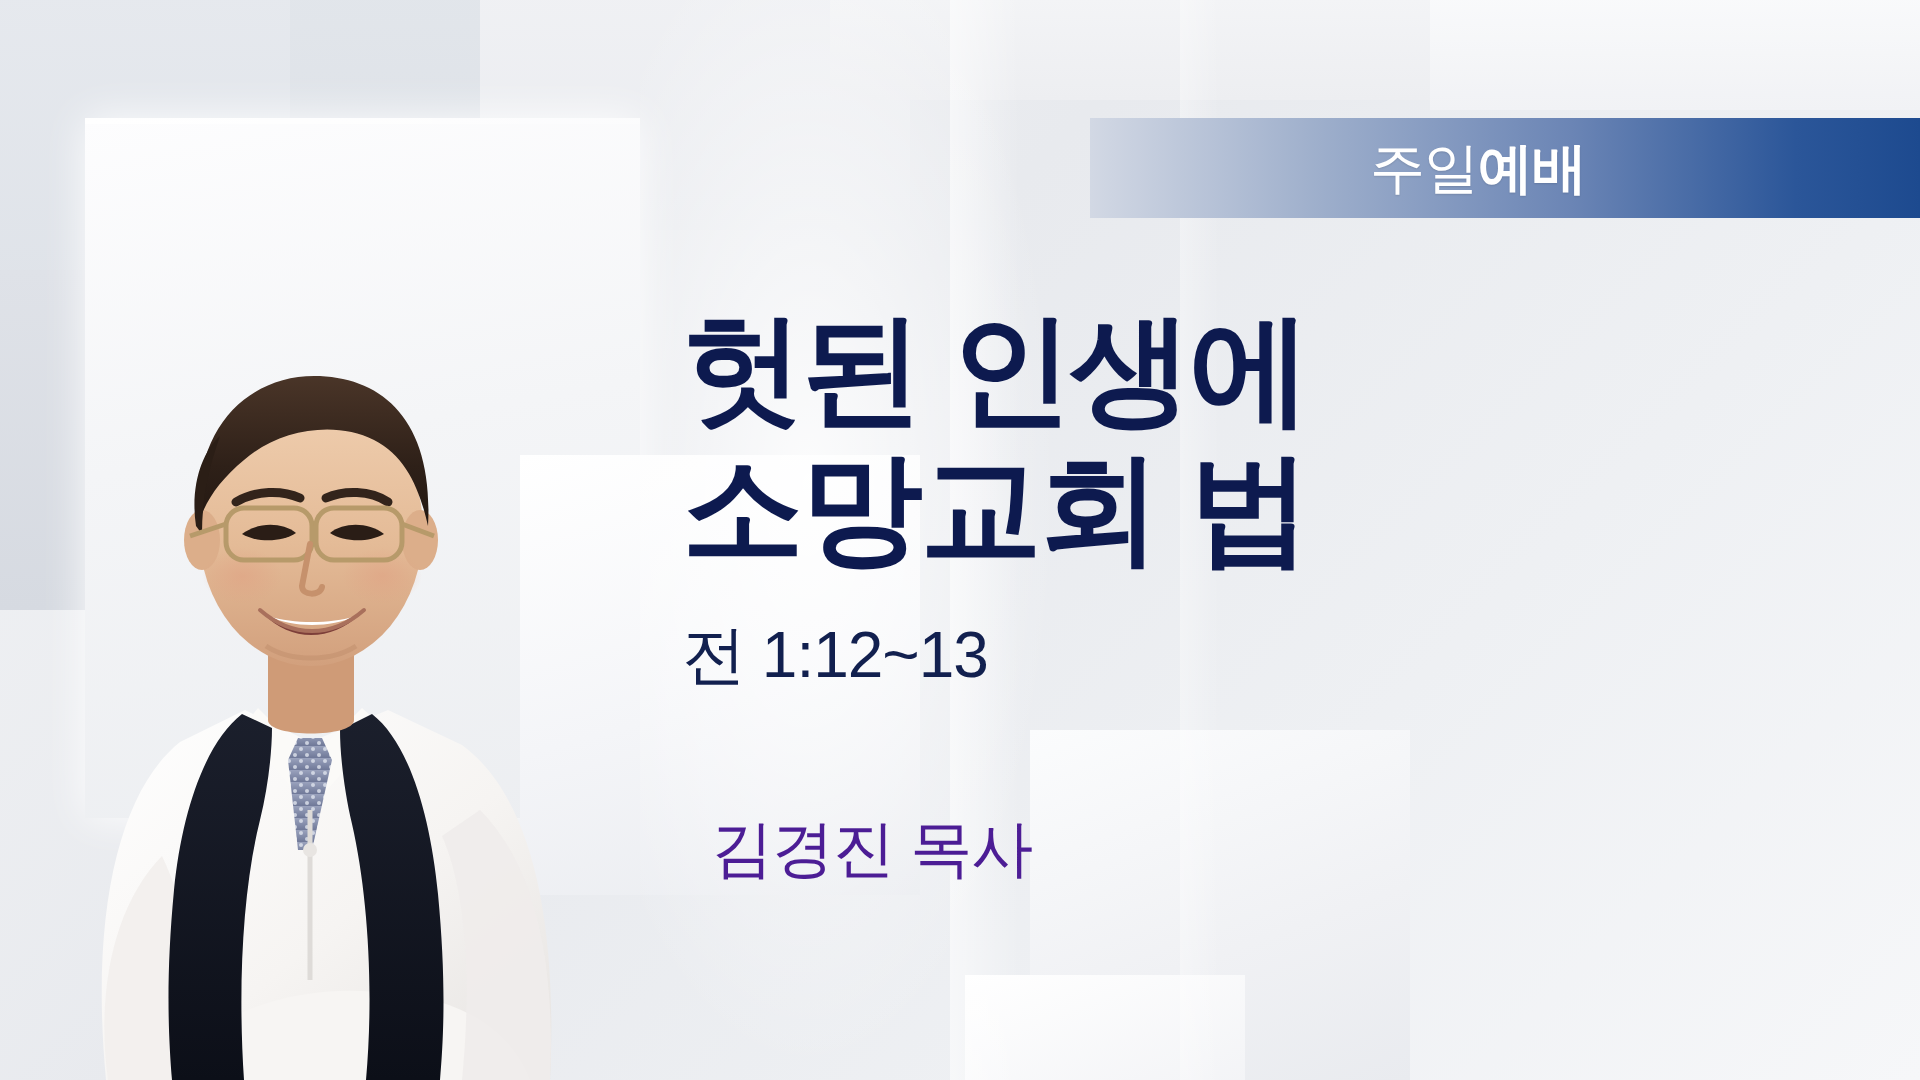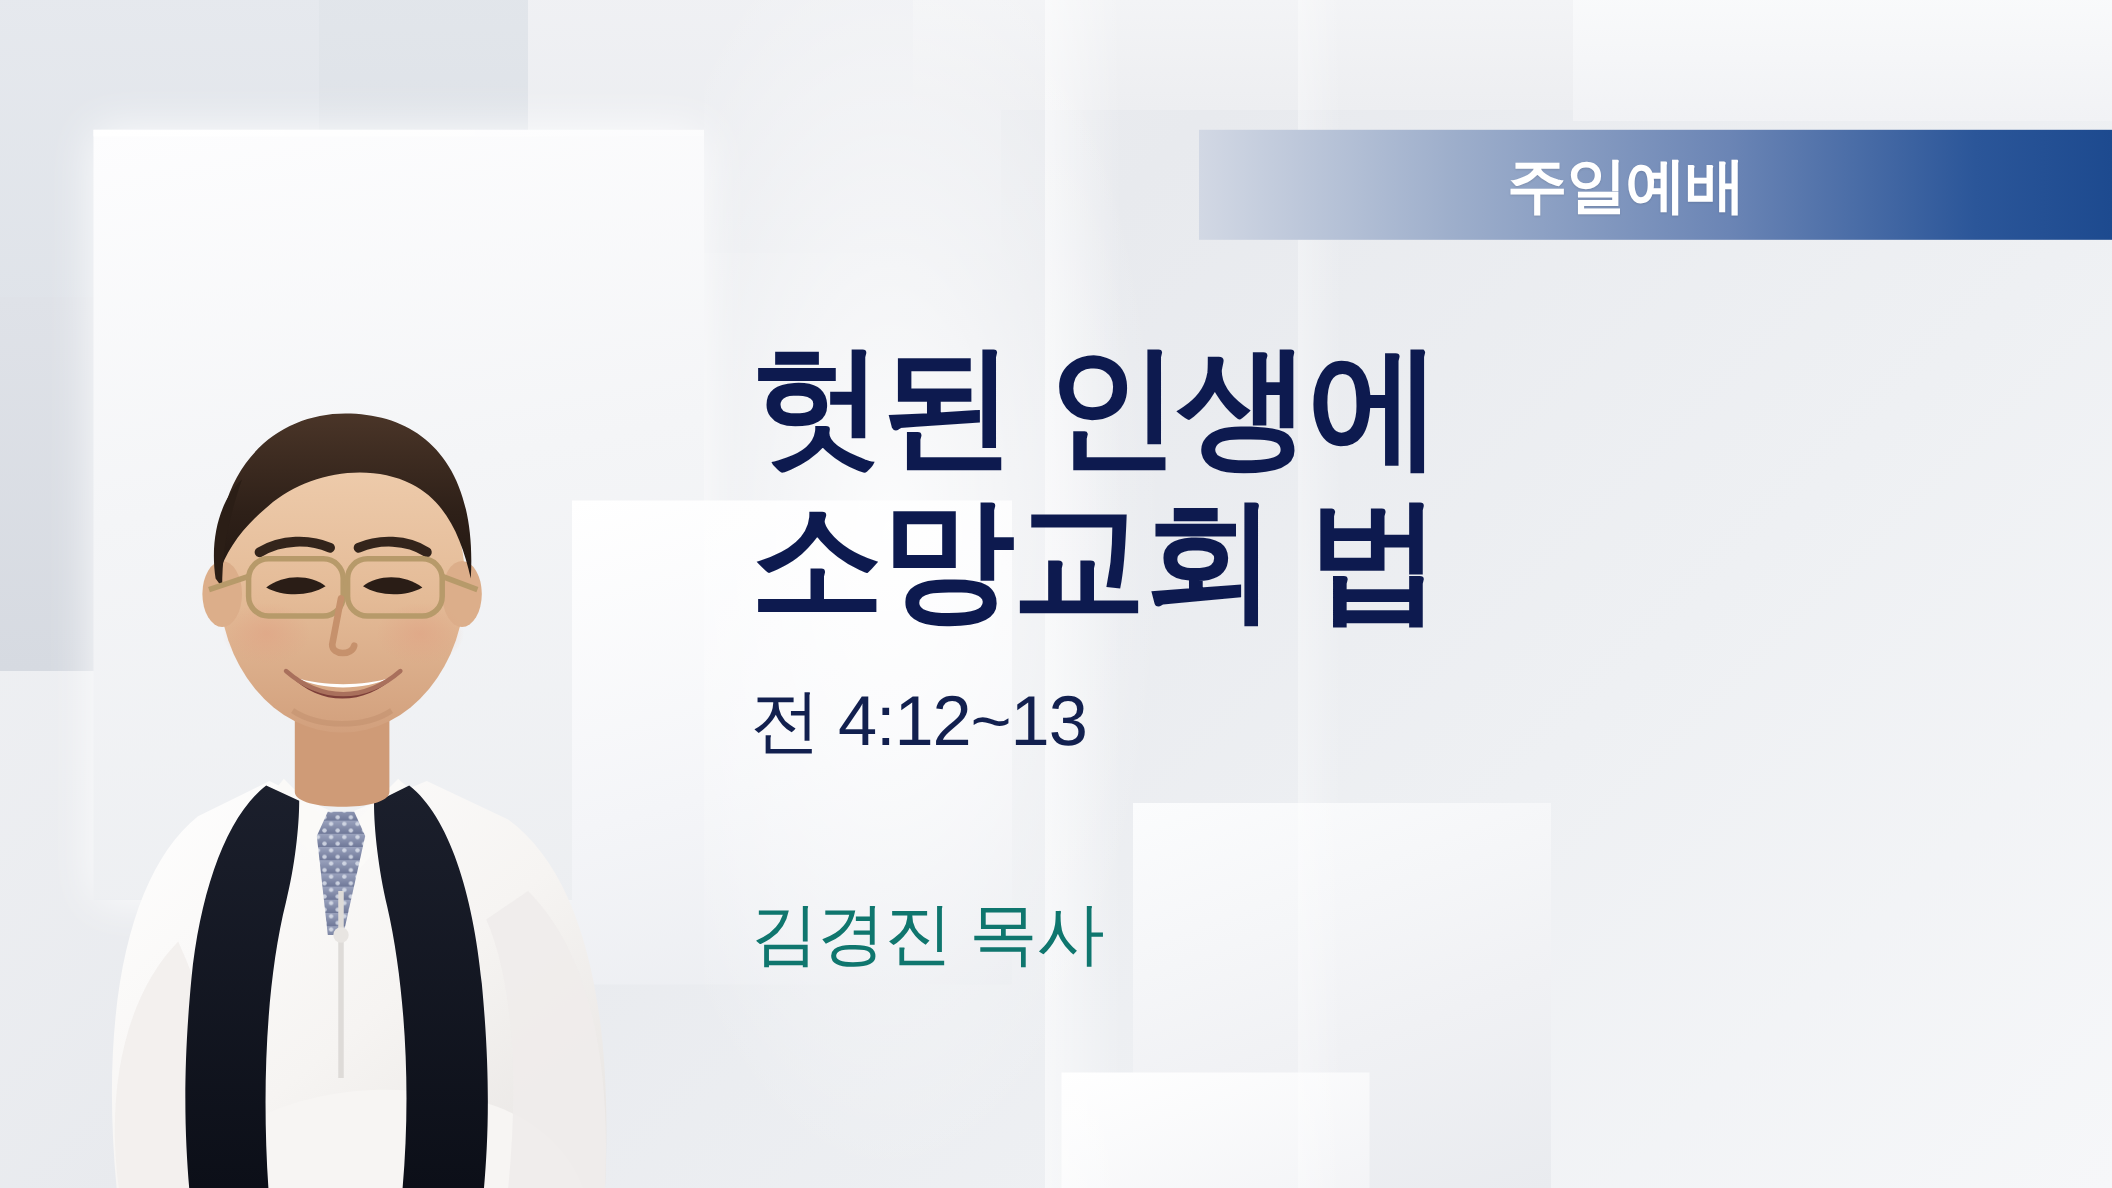--- a/index.html
+++ b/index.html
@@ -91,21 +91,21 @@
   }
   .banner-text{
     margin-left:280px;
     color:#ffffff;
     font-size:55px;
     letter-spacing:-1px;
     line-height:1;
     white-space:nowrap;
     text-shadow:0 1px 2px rgba(0,0,0,.12);
   }
-  .banner-text .bold{font-weight:700;}
+  .banner-text .bold{font-weight:400;}
   .banner-text .light{font-weight:700;}
 
   
   .portrait{
     position:absolute;
     left:10px;bottom:0;
     width:620px;height:790px;
   }
   .portrait svg{display:block;width:100%;height:100%;}
 
@@ -126,25 +126,26 @@
   .verse{
     margin-top:34px;
     color:#12204f;
     font-weight:500;
     font-size:64px;
     letter-spacing:-1px;
     white-space:nowrap;
   }
   .speaker{
     margin-top:108px;
-    color:#0f766e;
+    color:#4c1d95;
     font-weight:500;
     font-size:62px;
     letter-spacing:-1px;
     white-space:nowrap;
+    margin-left:29px;
   }
 
   
   .logo{
     position:absolute;
     right:148px;bottom:86px;
     display:flex;align-items:center;gap:16px;
   }
   .logo-mark{width:86px;height:66px;}
   .logo-text{
@@ -268,18 +269,18 @@
       <path d="M258 326 C284 338 320 338 346 326 C320 334 284 334 258 326 Z" fill="#ffffff"></path>
       <path d="M250 320 C282 348 322 348 354 320" stroke="#a9705c" stroke-width="4" fill="none" stroke-linecap="round"></path>
 
       <path d="M256 356 C280 372 322 372 346 356" stroke="#c08e6c" stroke-width="5" fill="none" opacity=".5"></path>
     </svg>
   </div>
 
   <div class="title-block">
     <div class="title-line">헛된 인생에</div>
     <div class="title-line">소망교회 법</div>
-    <div class="verse">전 4:12~13</div>
+    <div class="verse">전 1:12~13</div>
     <div class="speaker">김경진 목사</div>
   </div>
 
 
 </div>
 
 </body></html>

